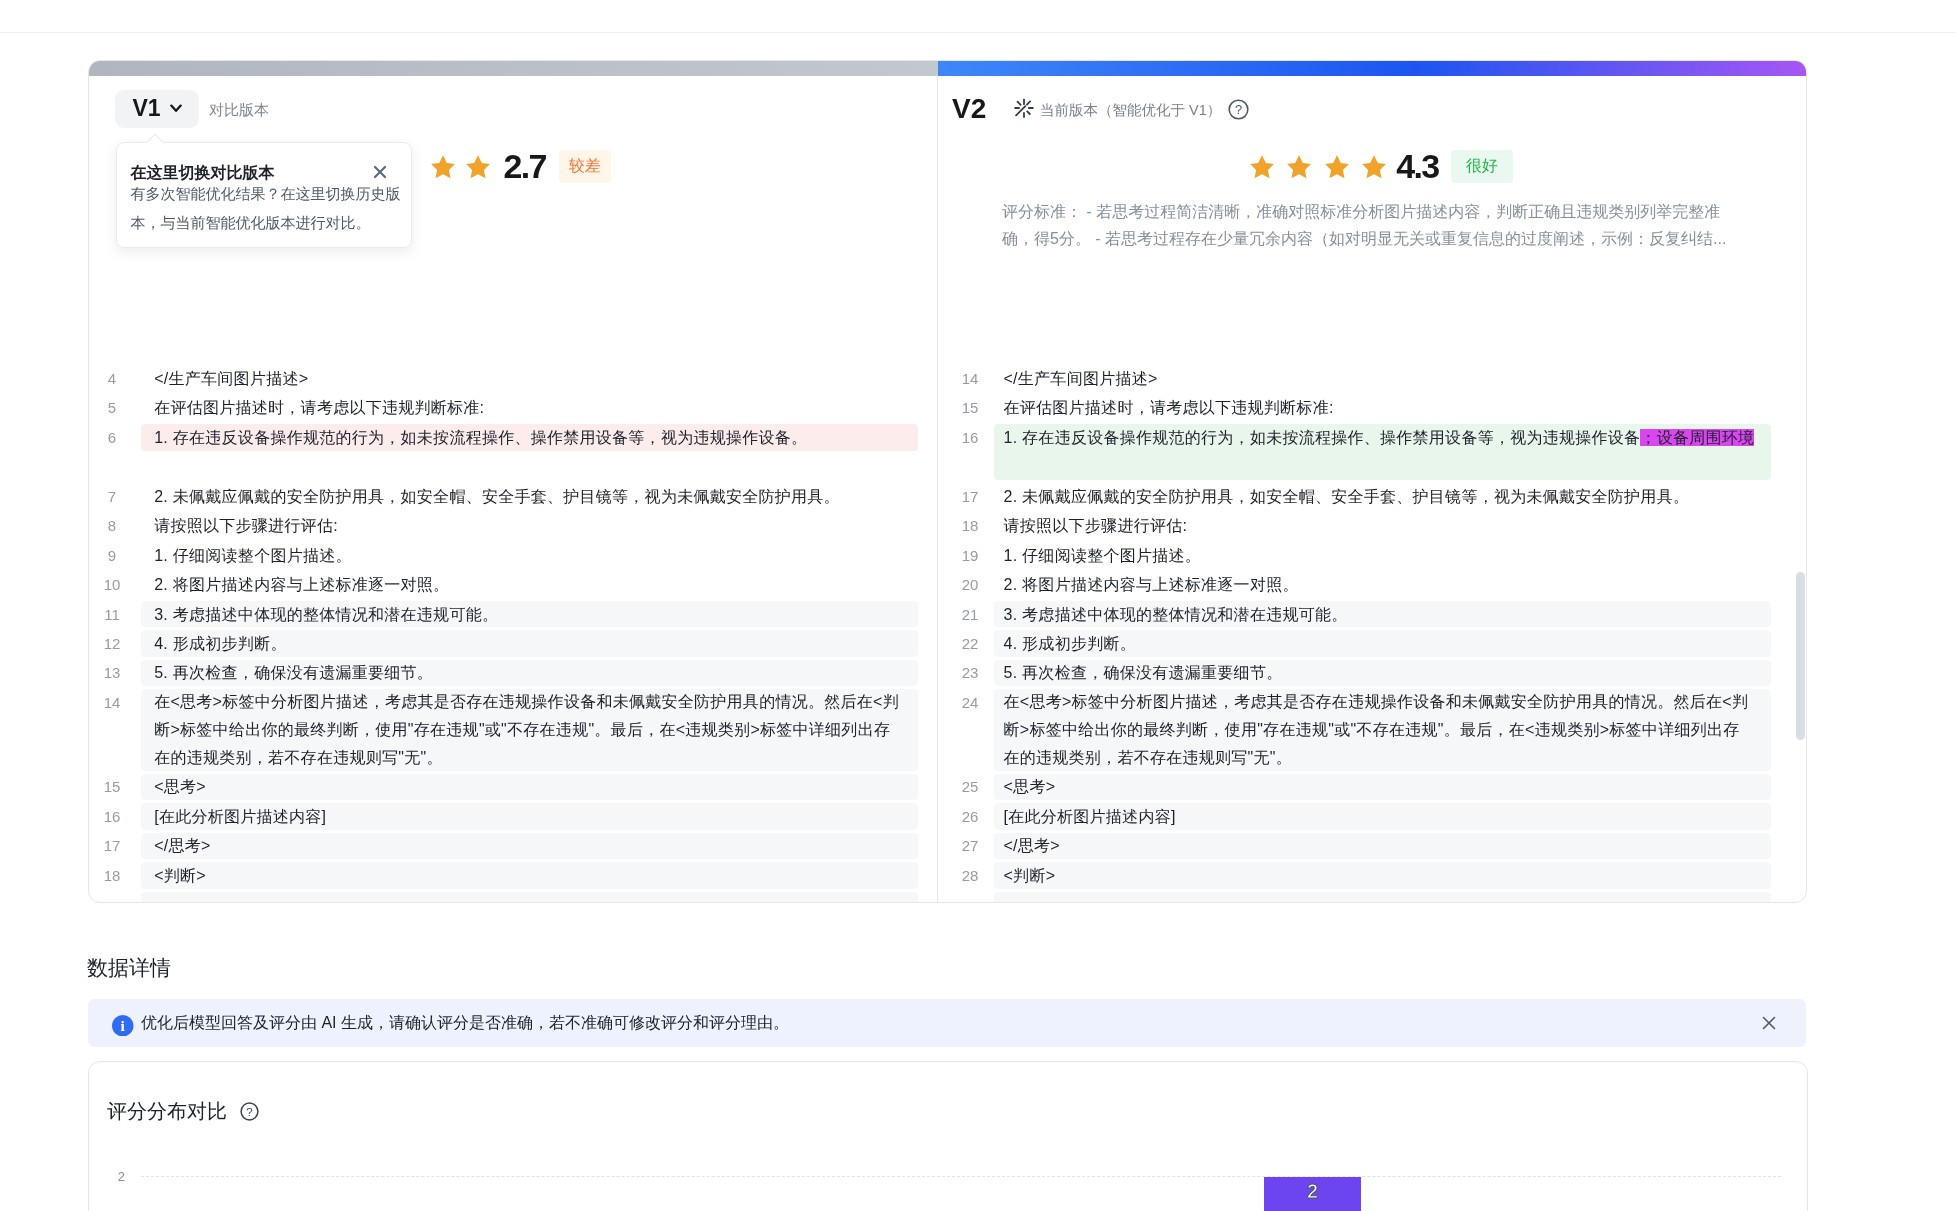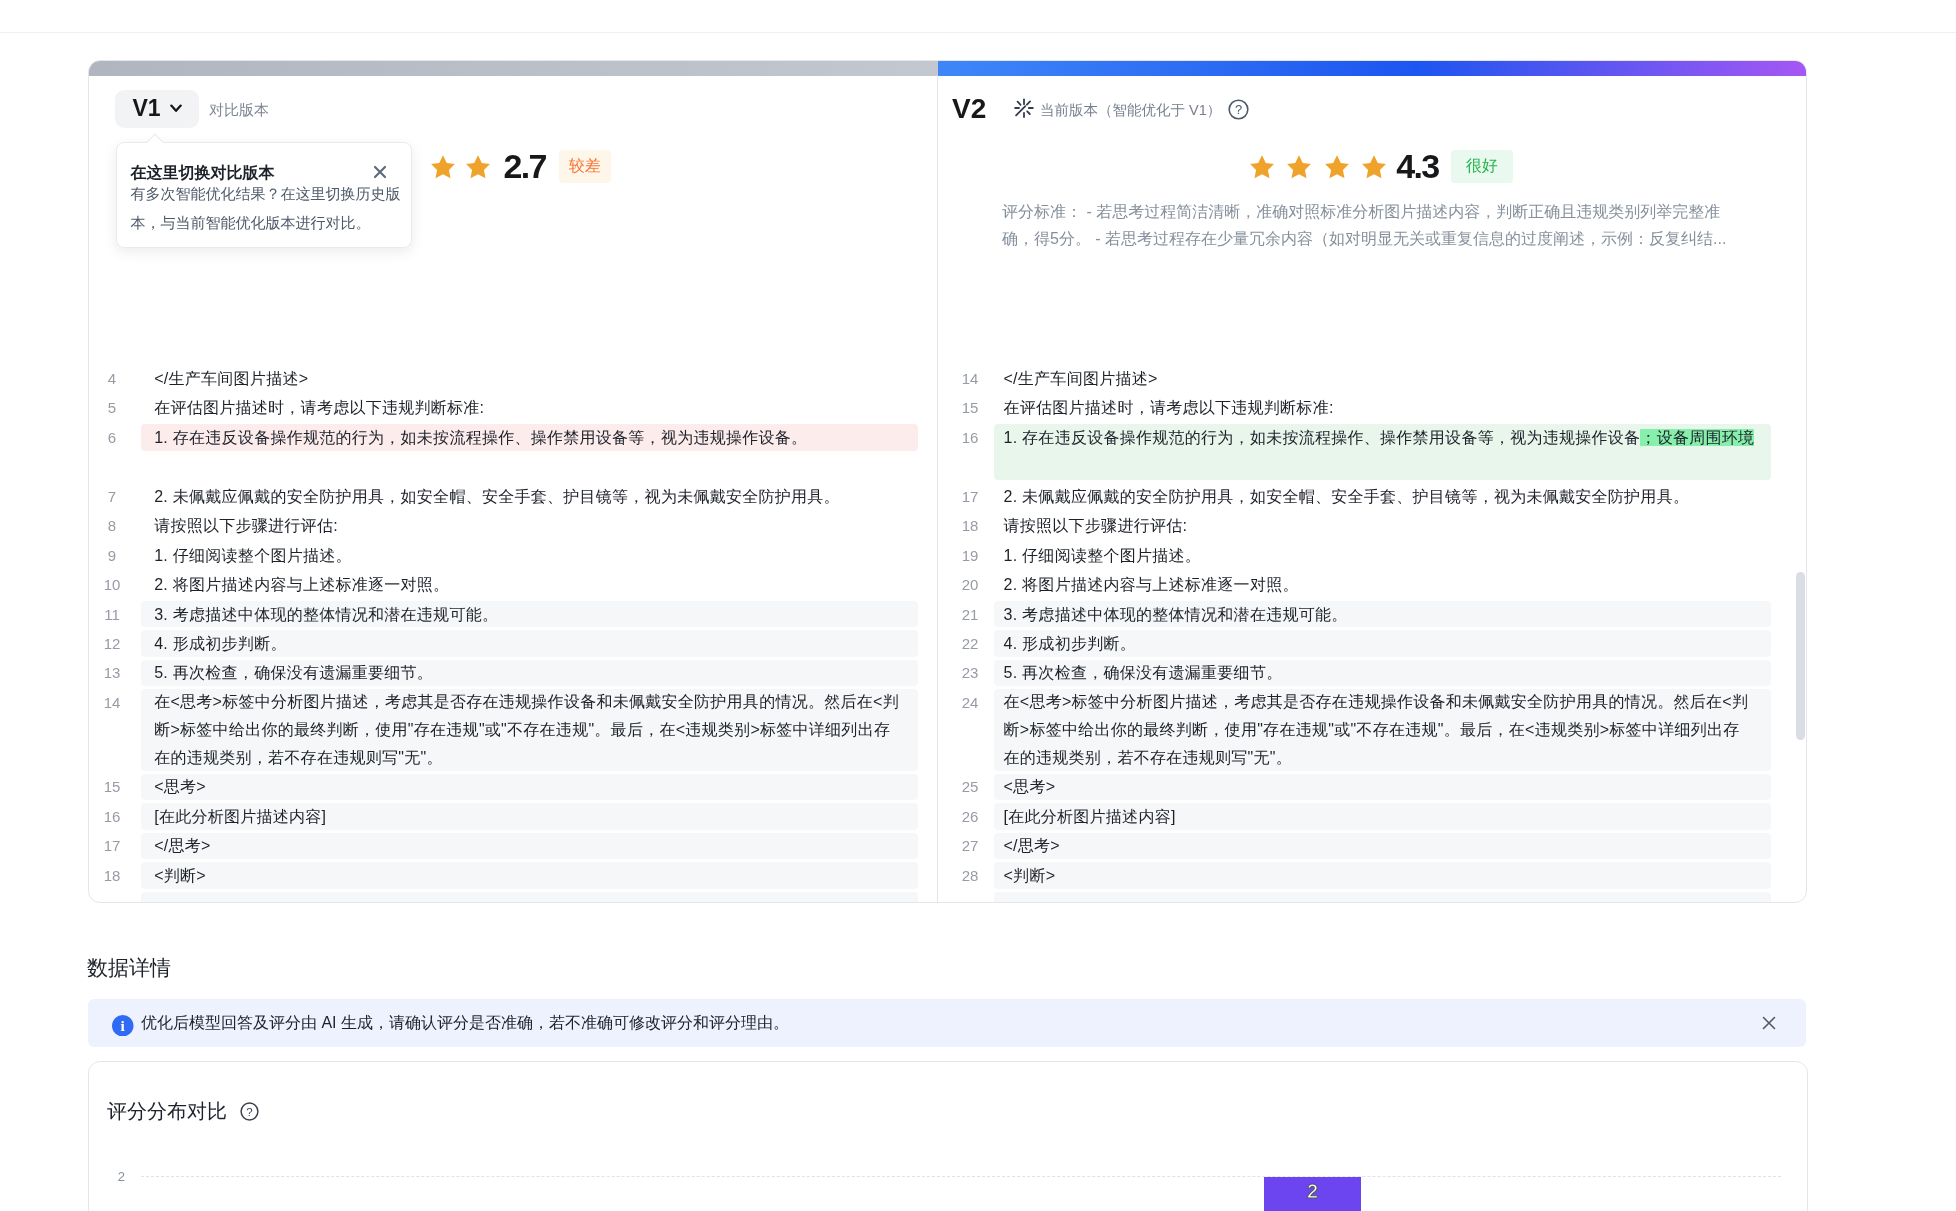--- a/index.html
+++ b/index.html
@@ -42,21 +42,21 @@
 #codeR .band { left:55.7px; width:777px; }
 .band.gray { background:#f6f7f9; }
 .band.pink { background:#fcecec; }
 .band.green { background:#e8f6ec; }
 .num { position:absolute; top:0; width:60px; text-align:center; line-height:29.45px; font-size:15px; color:#969ba5; }
 #codeL .num { left:-7px; }
 #codeR .num { left:2px; }
 .ct { position:absolute; top:0; font-size:16px; letter-spacing:0.27px; line-height:29.45px; color:#1d2129; white-space:nowrap; }
 #codeL .ct { left:65.2px; }
 #codeR .ct { left:65.5px; }
-mark { background:#86efac; color:#1d2129; }
+mark { background:#d946ef; color:#1d2129; }
 .m2 { padding-left:13px; margin-left:-13px; }
 #sbar { position:absolute; left:1707px; top:511px; width:9px; height:168px; border-radius:4.5px; background:#d9dde4; }
 #dtitle { position:absolute; left:87px; top:954px; font-size:21px; font-weight:400; color:#1d2129; }
 #banner { position:absolute; left:88px; top:999px; width:1718px; height:48px; background:#edf2fe; border-radius:6px; }
 #banner .tx { position:absolute; left:53px; top:14px; font-size:16px; color:#1d2129; }
 #card2 { position:absolute; left:88px; top:1061px; width:1720px; height:200px; background:#fff; border:1px solid #e5e6eb; border-radius:12px; }
 #c2title { position:absolute; left:18px; top:36px; font-size:20px; font-weight:400; color:#1d2129; display:flex; align-items:center; gap:13px; }
 #axis2 { position:absolute; left:22px; top:107px; width:14px; text-align:right; font-size:13px; color:#86909c; }
 #dash { position:absolute; left:52px; top:114px; width:1640px; border-top:1px dashed #dde3ec; }
 #pbar { position:absolute; left:1174.7px; top:115px; width:97.5px; height:85px; background:#6c45f0; }

